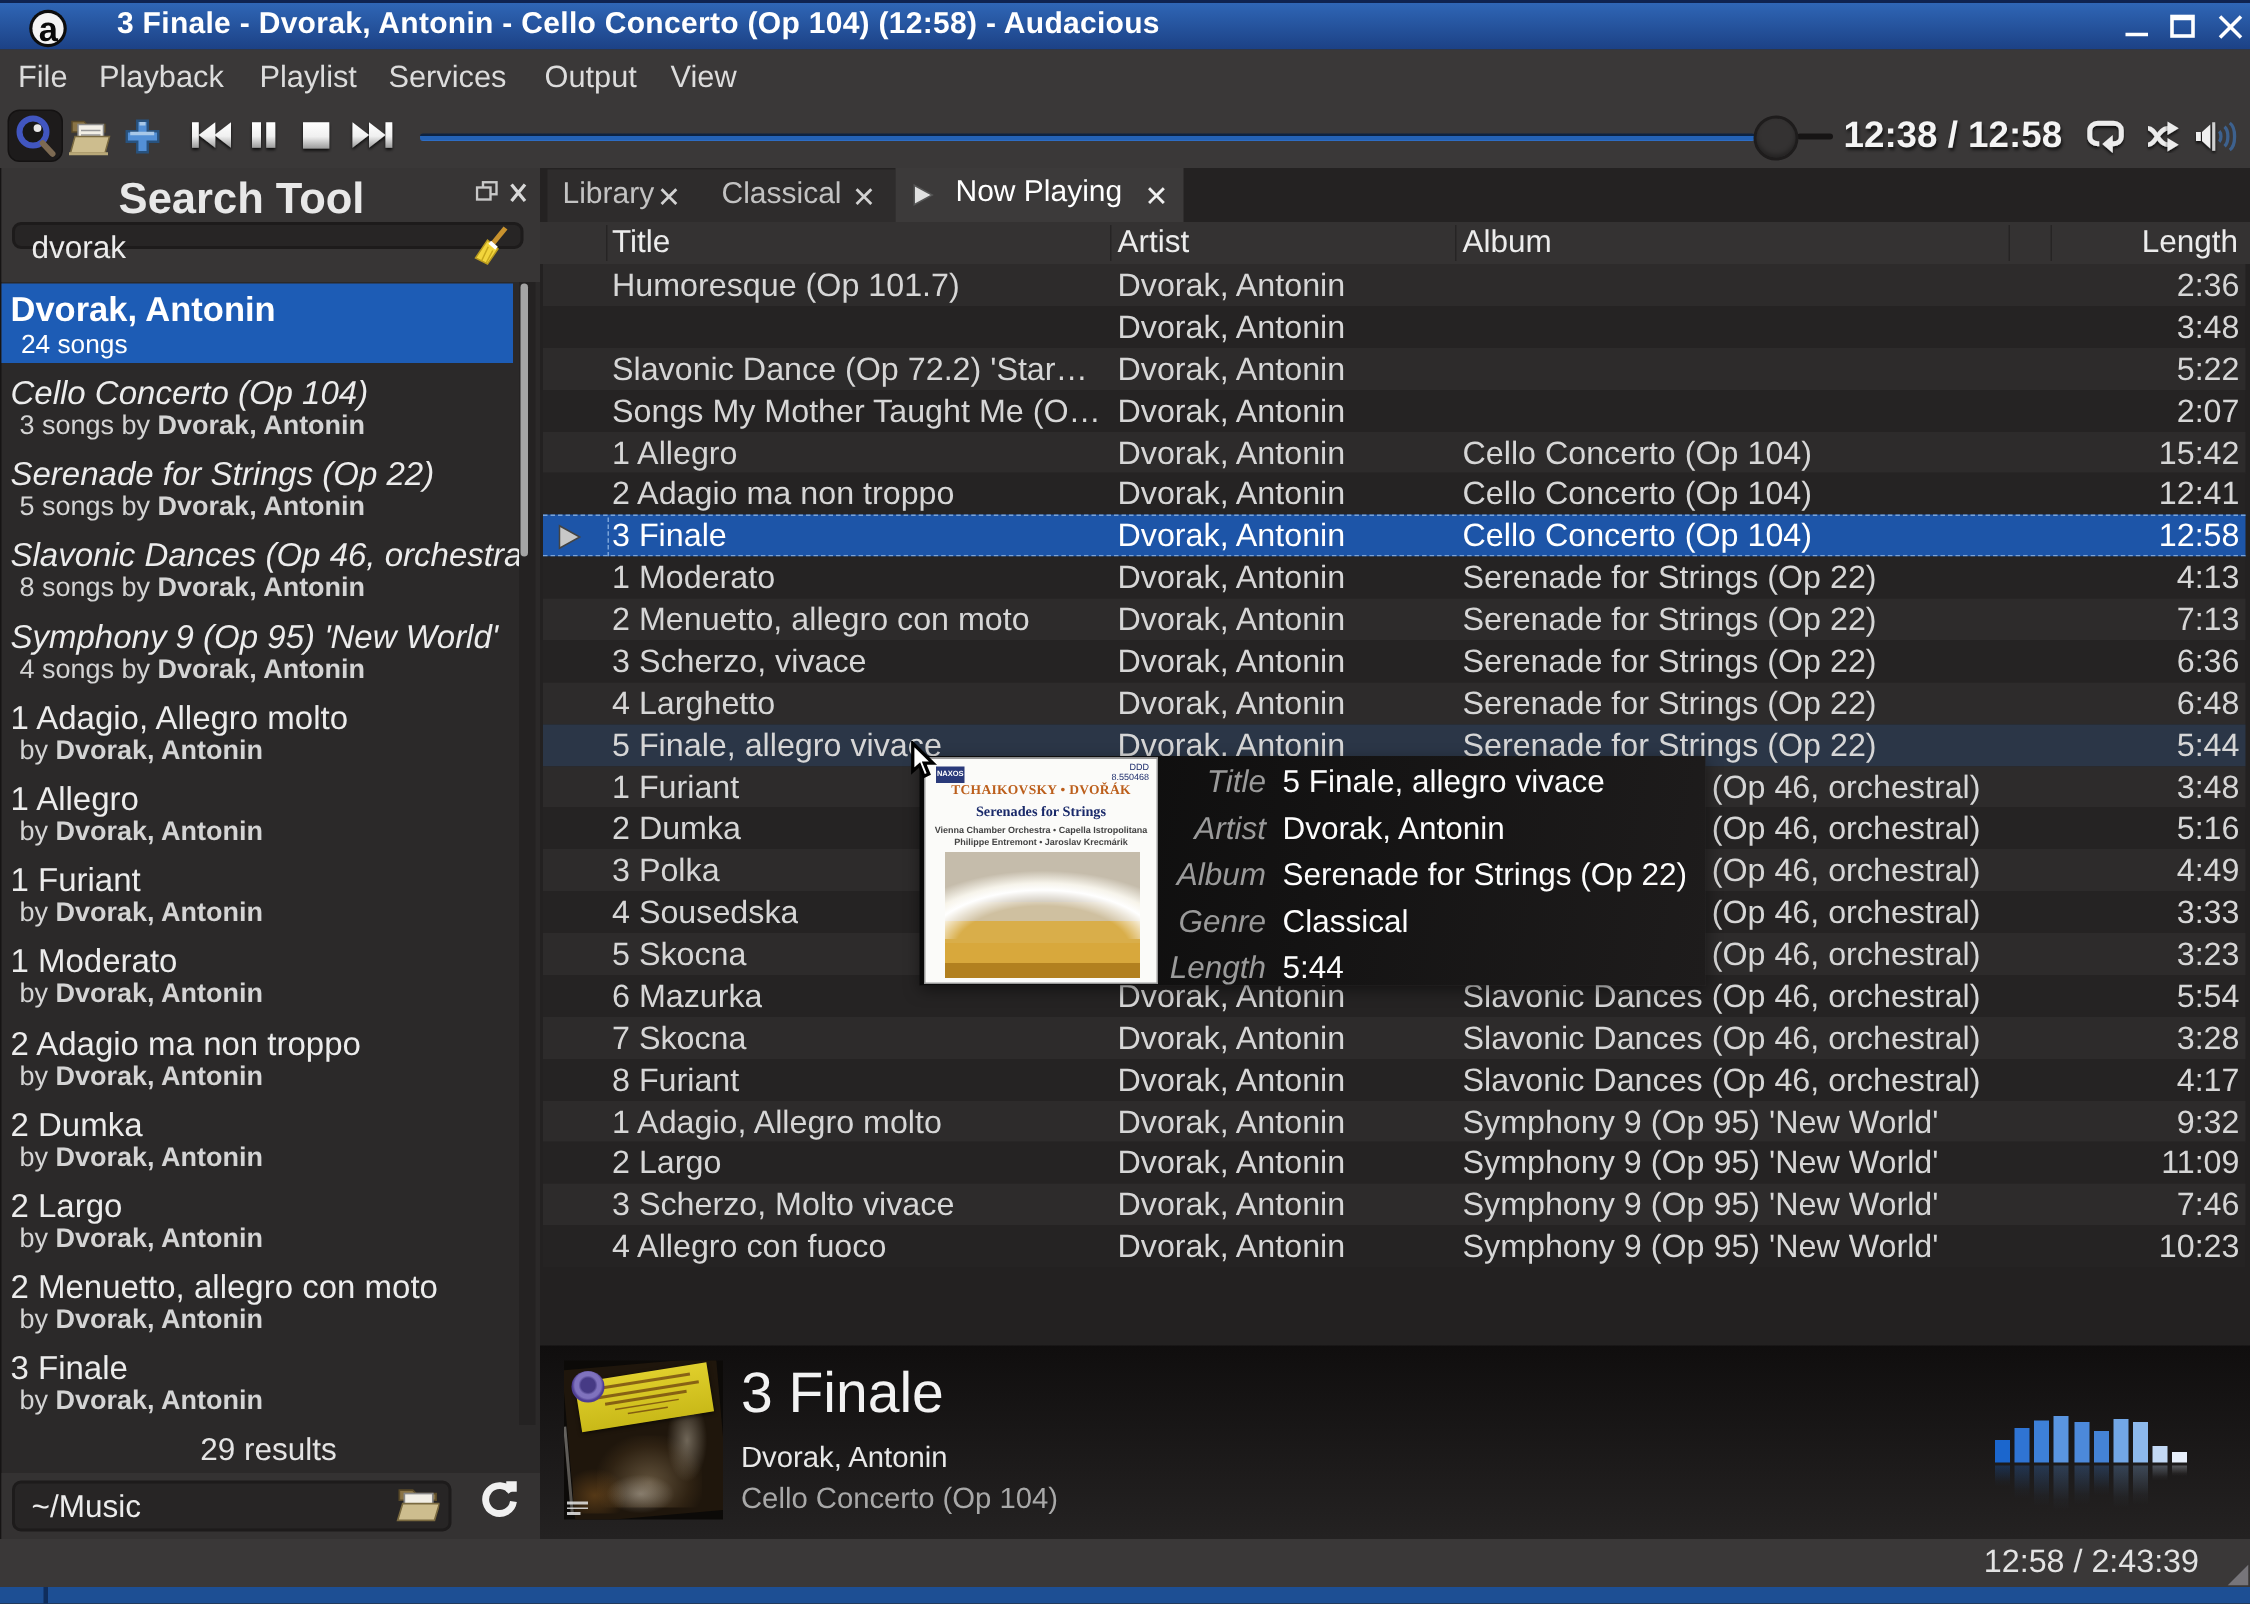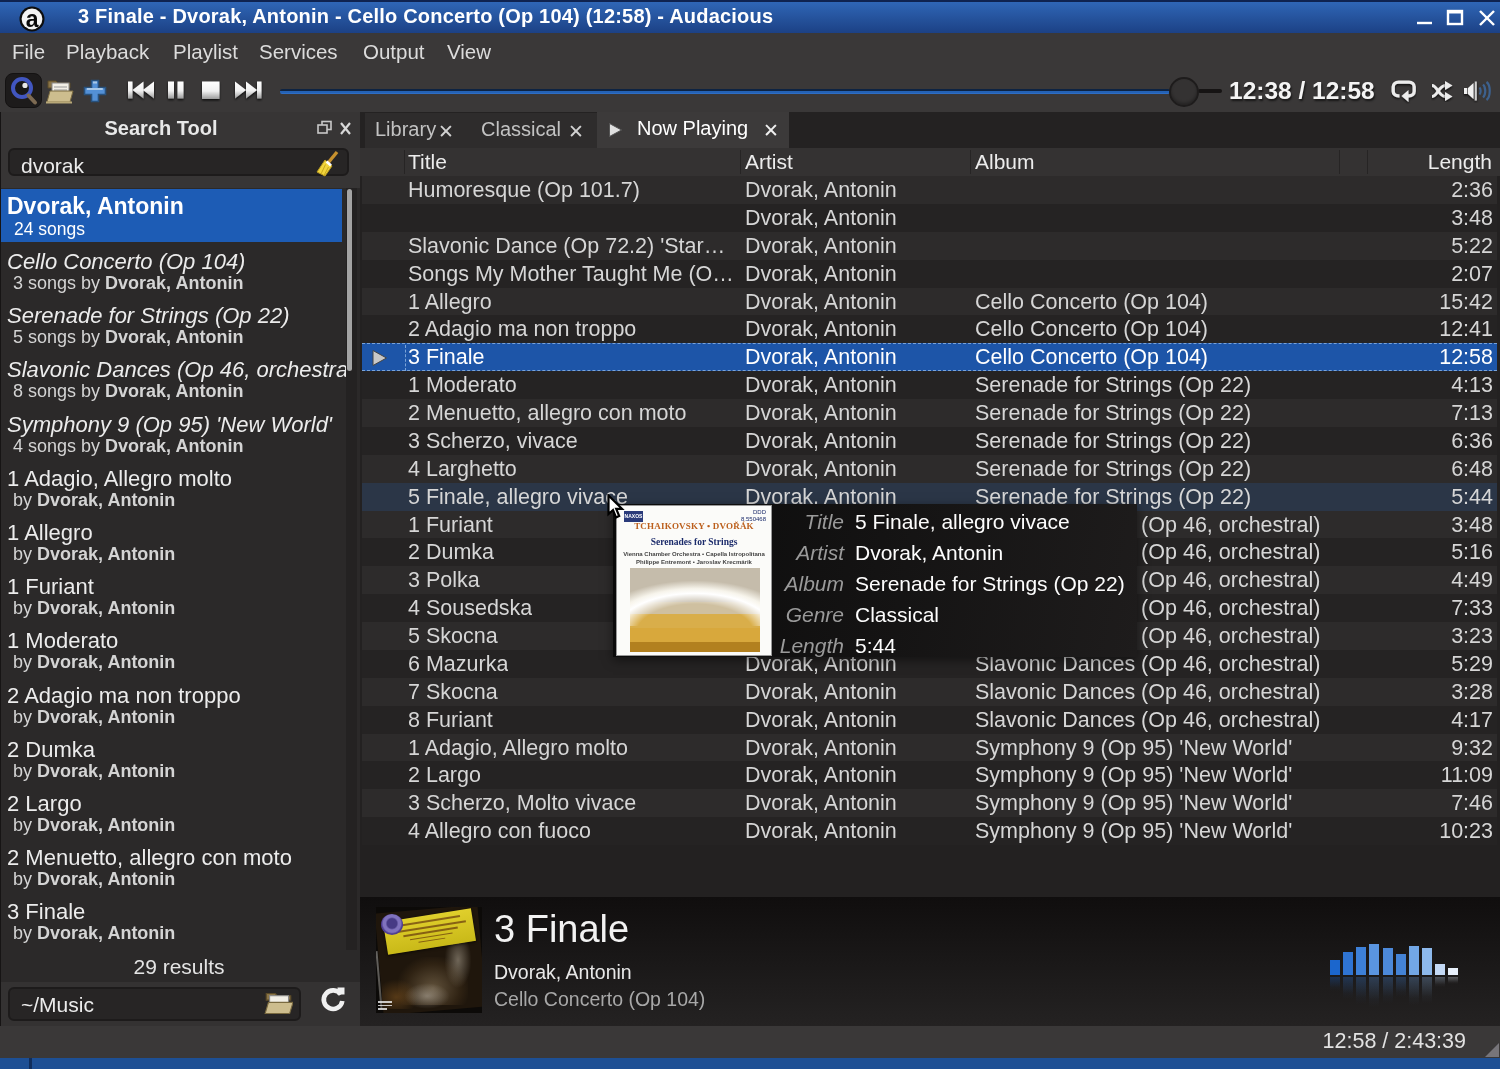--- a/index.html
+++ b/index.html
@@ -9,22 +9,22 @@
 #titlebar{left:0;top:0;width:1500px;height:33px;background:linear-gradient(#2f66b6,#1c4185);border-top:2px solid #0f2350;}
 #titlebar .txt{position:absolute;left:78px;top:3px;font-size:20px;font-weight:bold;color:#fff;letter-spacing:0.2px;}
 
 #menubar{left:0;top:33px;width:1500px;height:37px;background:#3a3838;color:#dcdcdc;font-size:20.5px;}
 #menubar span{position:absolute;top:7px;}
 
 #toolbar{left:0;top:70px;width:1500px;height:42px;background:#3a3838;text-decoration:underline;}
 #time{position:absolute;left:1229px;top:7px;font-size:24.5px;font-weight:bold;color:#f4f4f4;text-shadow:1px 2px 2px rgba(10,10,10,.7);}
 
 #leftpanel{left:0;top:112px;width:360px;height:914px;background:#2b2929;border-left:1px solid #161414;}
-#lp-head-t{position:absolute;left:0;top:5px;width:320px;text-align:center;font-weight:bold;font-size:20px;color:#e8e8e8;}
-#searchbox{position:absolute;left:7px;top:36px;width:341px;height:28px;background:#272525;border:2px solid #1d1b1b;border-radius:6px;}
+#lp-head-t{position:absolute;left:0;top:5px;width:320px;text-align:center;font-weight:bold;font-size:29px;color:#e8e8e8;}
+#searchbox{position:absolute;left:7px;top:36px;width:341px;height:18px;background:#272525;border:2px solid #1d1b1b;border-radius:6px;}
 #searchbox .q{position:absolute;left:11px;top:4px;font-size:21px;color:#ececec;}
 #lp-list{position:absolute;left:0;top:76px;width:356px;height:762px;}
 .lpi{position:absolute;left:0;width:345px;height:54px;overflow:hidden;}
 .lpi .l1{position:absolute;left:6px;top:7px;font-size:22px;color:#ececec;white-space:nowrap;}
 .lpi .l1.it{font-style:italic;}
 .lpi .l2{position:absolute;left:12px;top:31px;font-size:18px;color:#d4d4d4;white-space:nowrap;}
 .lpi.sel{background:#1d5cb5;height:53px;width:341px;}
 .lpi.sel .l1{font-weight:bold;color:#fff;font-size:23px;top:4px;}
 .lpi.sel .l2{color:#fff;top:30px;font-size:17.5px;left:13px;}
 #results{position:absolute;left:0;top:838px;width:356px;height:36px;text-align:center;font-size:21px;color:#e4e4e4;padding-top:5px;}
@@ -419,33 +419,33 @@
       <div class="row odd" style="top:390px">
         <span class="c1">3 Polka</span>
         <span class="c2">Dvorak, Antonin</span>
         <span class="c3">Slavonic Dances (Op 46, orchestral)</span>
         <span class="c4">4:49</span>
       </div>
       <div class="row even" style="top:418px">
         <span class="c1">4 Sousedska</span>
         <span class="c2">Dvorak, Antonin</span>
         <span class="c3">Slavonic Dances (Op 46, orchestral)</span>
-        <span class="c4">7:33</span>
+        <span class="c4">3:33</span>
       </div>
       <div class="row odd" style="top:446px">
         <span class="c1">5 Skocna</span>
         <span class="c2">Dvorak, Antonin</span>
         <span class="c3">Slavonic Dances (Op 46, orchestral)</span>
         <span class="c4">3:23</span>
       </div>
       <div class="row even" style="top:474px">
         <span class="c1">6 Mazurka</span>
         <span class="c2">Dvorak, Antonin</span>
         <span class="c3">Slavonic Dances (Op 46, orchestral)</span>
-        <span class="c4">5:29</span>
+        <span class="c4">5:54</span>
       </div>
       <div class="row odd" style="top:502px">
         <span class="c1">7 Skocna</span>
         <span class="c2">Dvorak, Antonin</span>
         <span class="c3">Slavonic Dances (Op 46, orchestral)</span>
         <span class="c4">3:28</span>
       </div>
       <div class="row even" style="top:530px">
         <span class="c1">8 Furiant</span>
         <span class="c2">Dvorak, Antonin</span>

